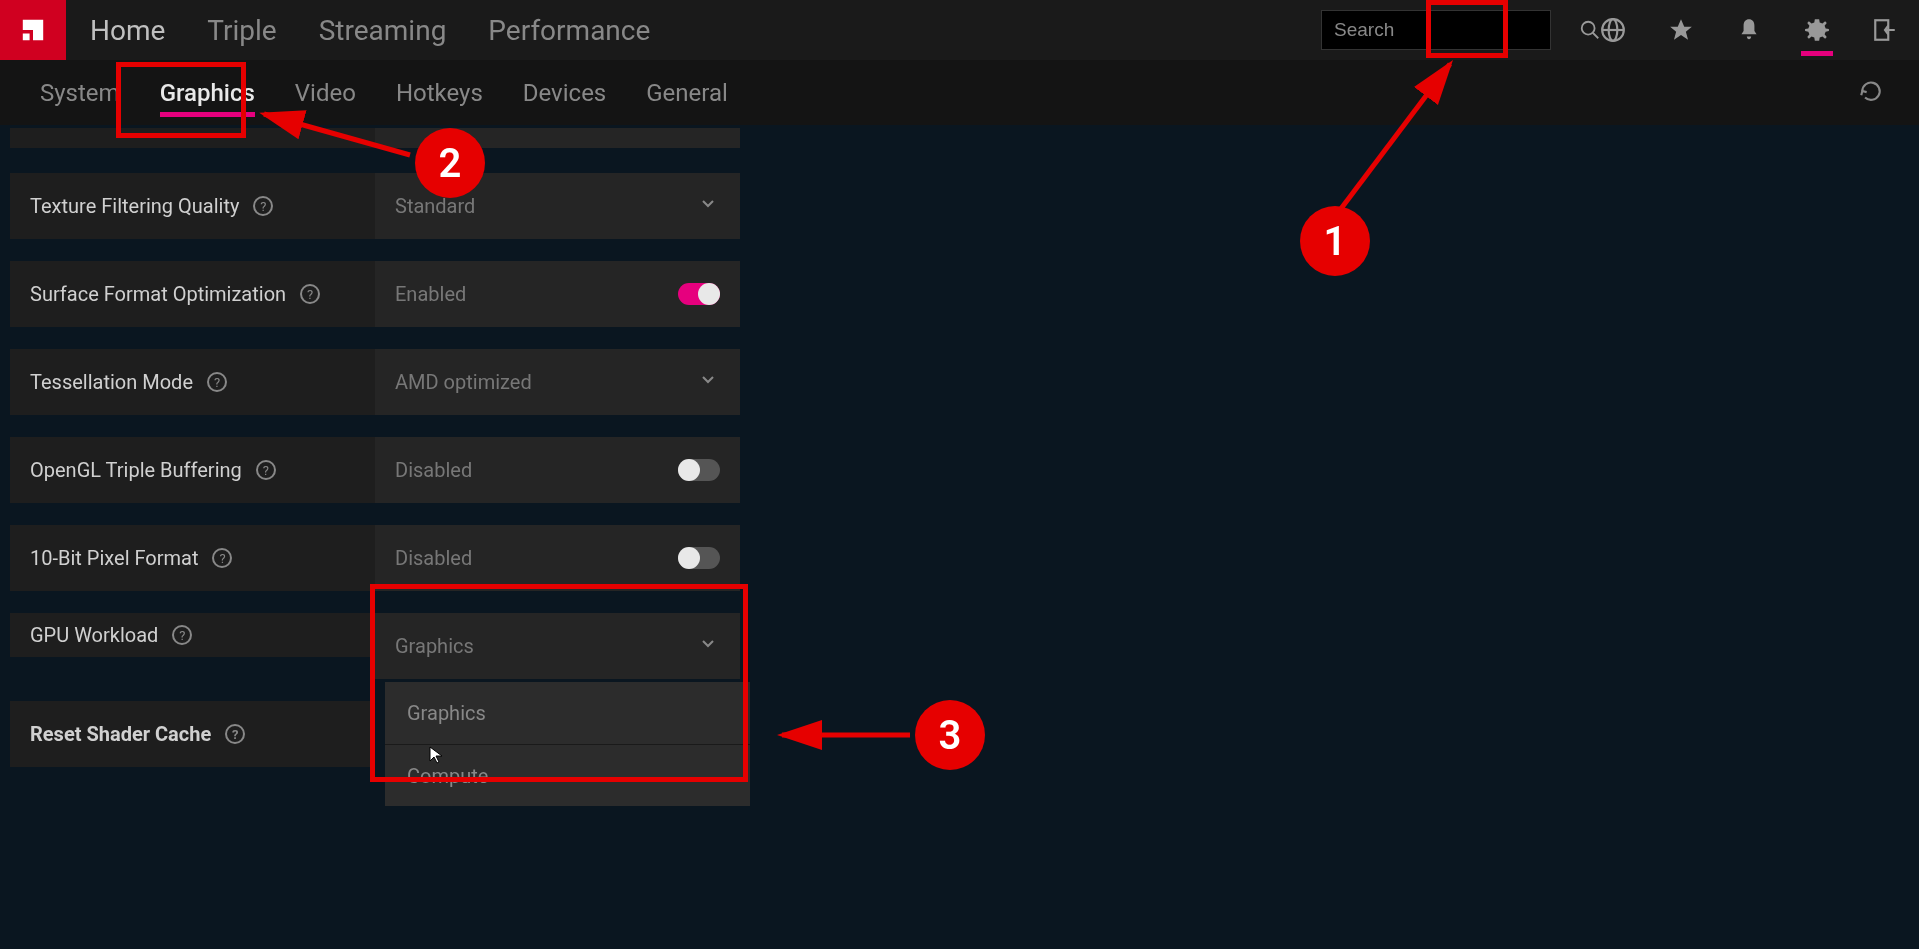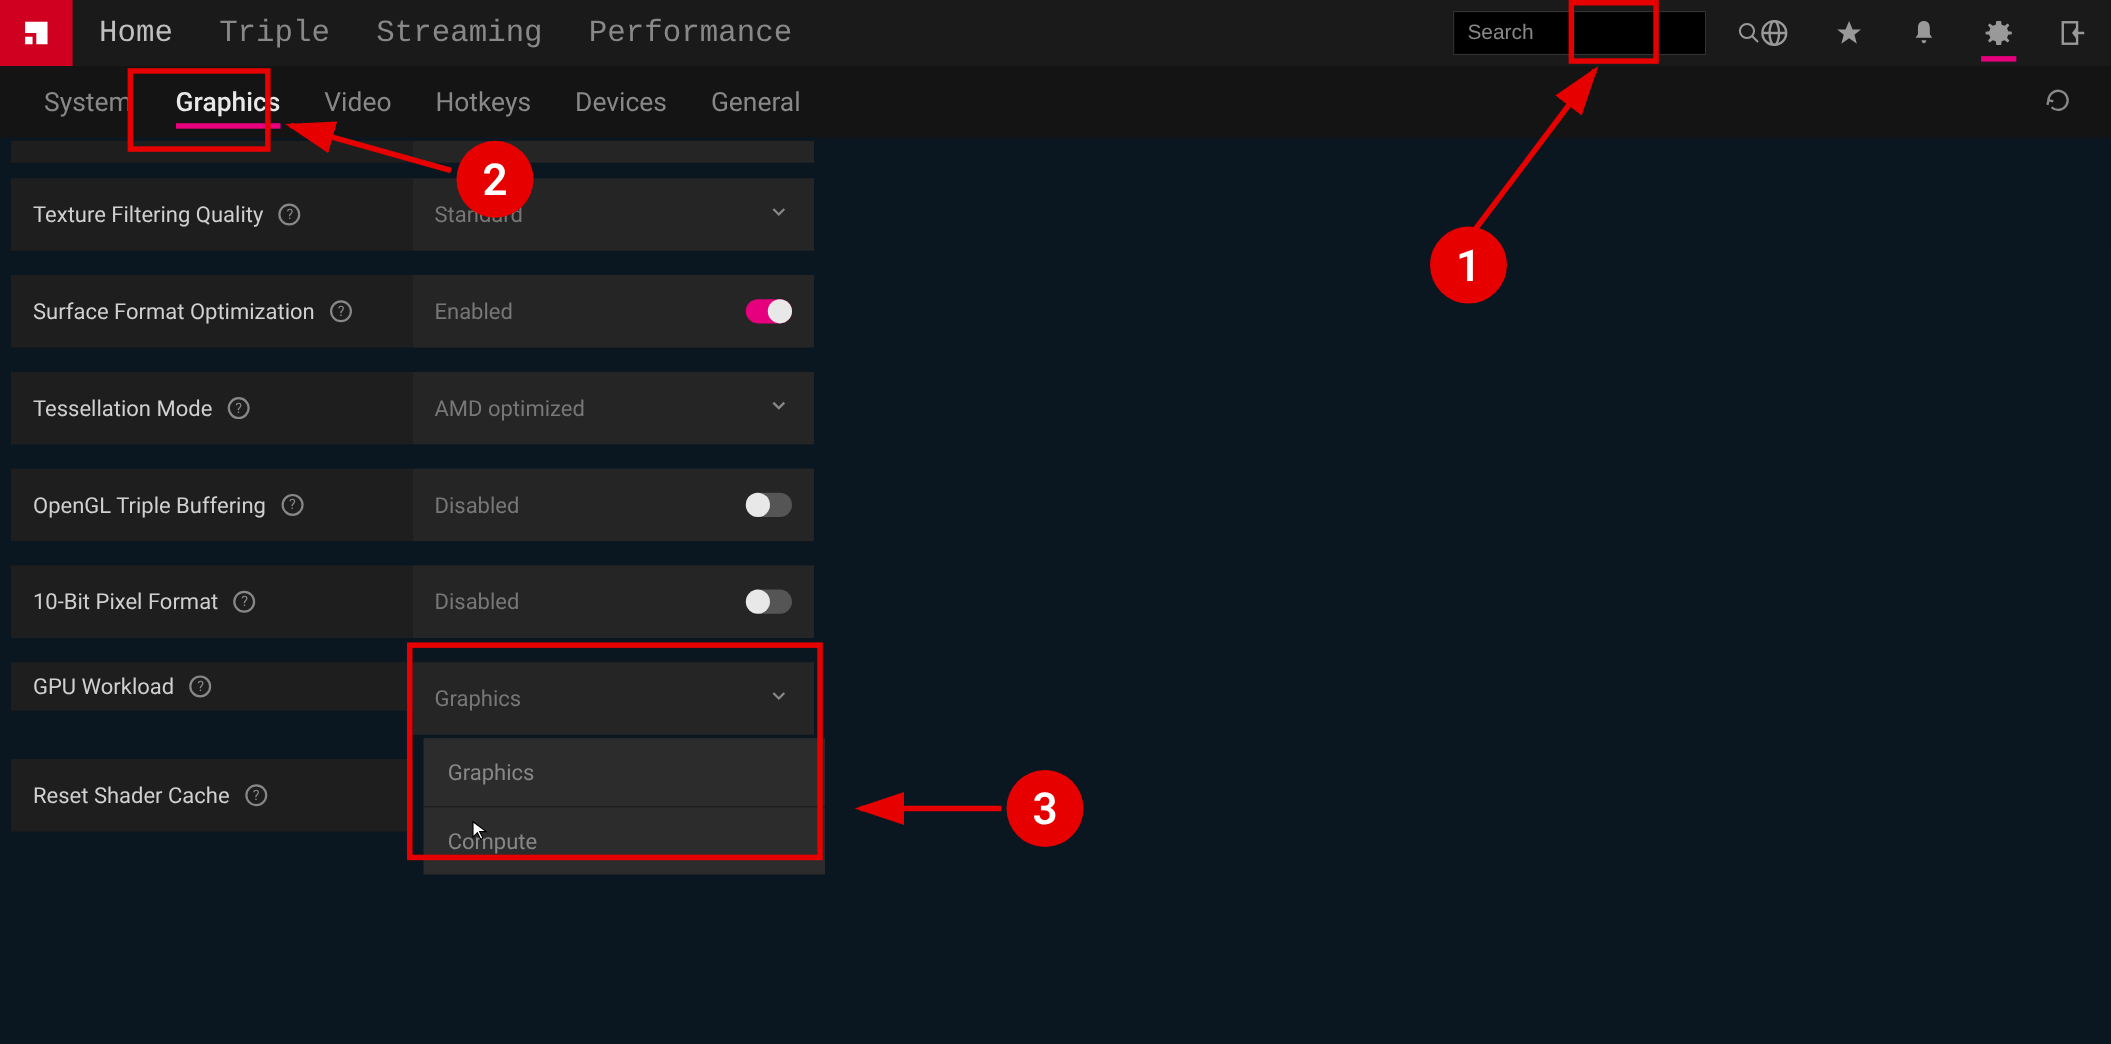--- a/index.html
+++ b/index.html
@@ -33,21 +33,20 @@
       display: flex;
       gap: 42px;
       margin-left: 24px;
       height: 60px;
       align-items: center;
     }
     .topnav-item {
       font-size: 28px;
       color: #888;
       cursor: pointer;
-      font-family: Liberation Mono, monospace;
     }
     .topnav-item:first-child { color: #bfbfbf; }
     .top-right {
       margin-left: auto;
       display: flex;
       align-items: center;
       gap: 0;
       height: 60px;
     }
     .search-box {
@@ -333,21 +332,21 @@
   </div>
 </div>
 
 <div class="panel" style="top:128px;">
   <div class="row-first-clip">
     <div class="rlabel"></div>
     <div class="rvalue"></div>
   </div>
 </div>
 
-<div class="panel" style="top:162px;">
+<div class="panel" style="top:173px;">
 
   <div class="row">
     <div class="rlabel">
       <span>Texture Filtering Quality</span>
       <span class="info-icon">?</span>
     </div>
     <div class="rvalue">
       <span>Standard</span>
       <span class="chevron"><svg viewBox="0 0 24 24">
             <polyline points="6 9 12 15 18 9"></polyline>
@@ -413,21 +412,21 @@
       <span class="info-icon">?</span>
     </div>
     <div class="rvalue">
       <span>Graphics</span>
       <span class="chevron"><svg viewBox="0 0 24 24">
             <polyline points="6 9 12 15 18 9"></polyline>
           </svg></span>
     </div>
   </div>
 
-  <div class="row" style="position:relative;margin-top:22px;">
+  <div class="row" style="position:relative;margin-top:22px;font-weight:bold;">
     <div class="rlabel">
       <span>Reset Shader Cache</span>
       <span class="info-icon">?</span>
     </div>
     <div style="width:365px;position:relative;"></div>
   </div>
 
   <div class="dropdown-open" style="top:509px;">
     <div class="dd-item">Graphics</div>
     <div class="dd-item">Compute</div>

